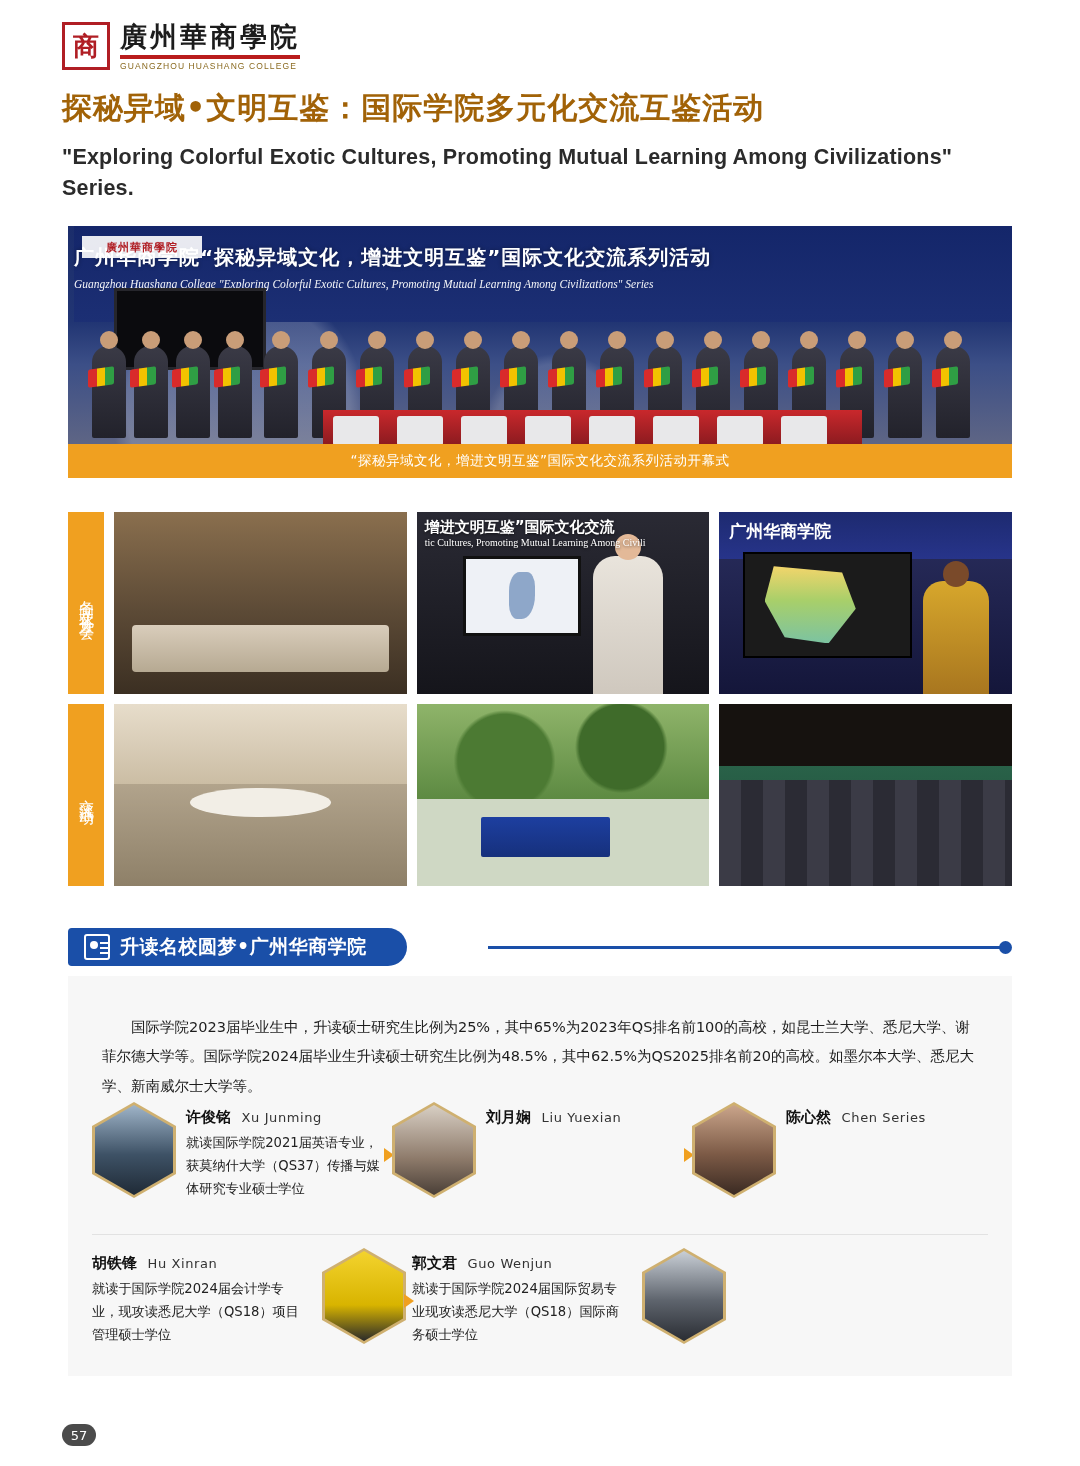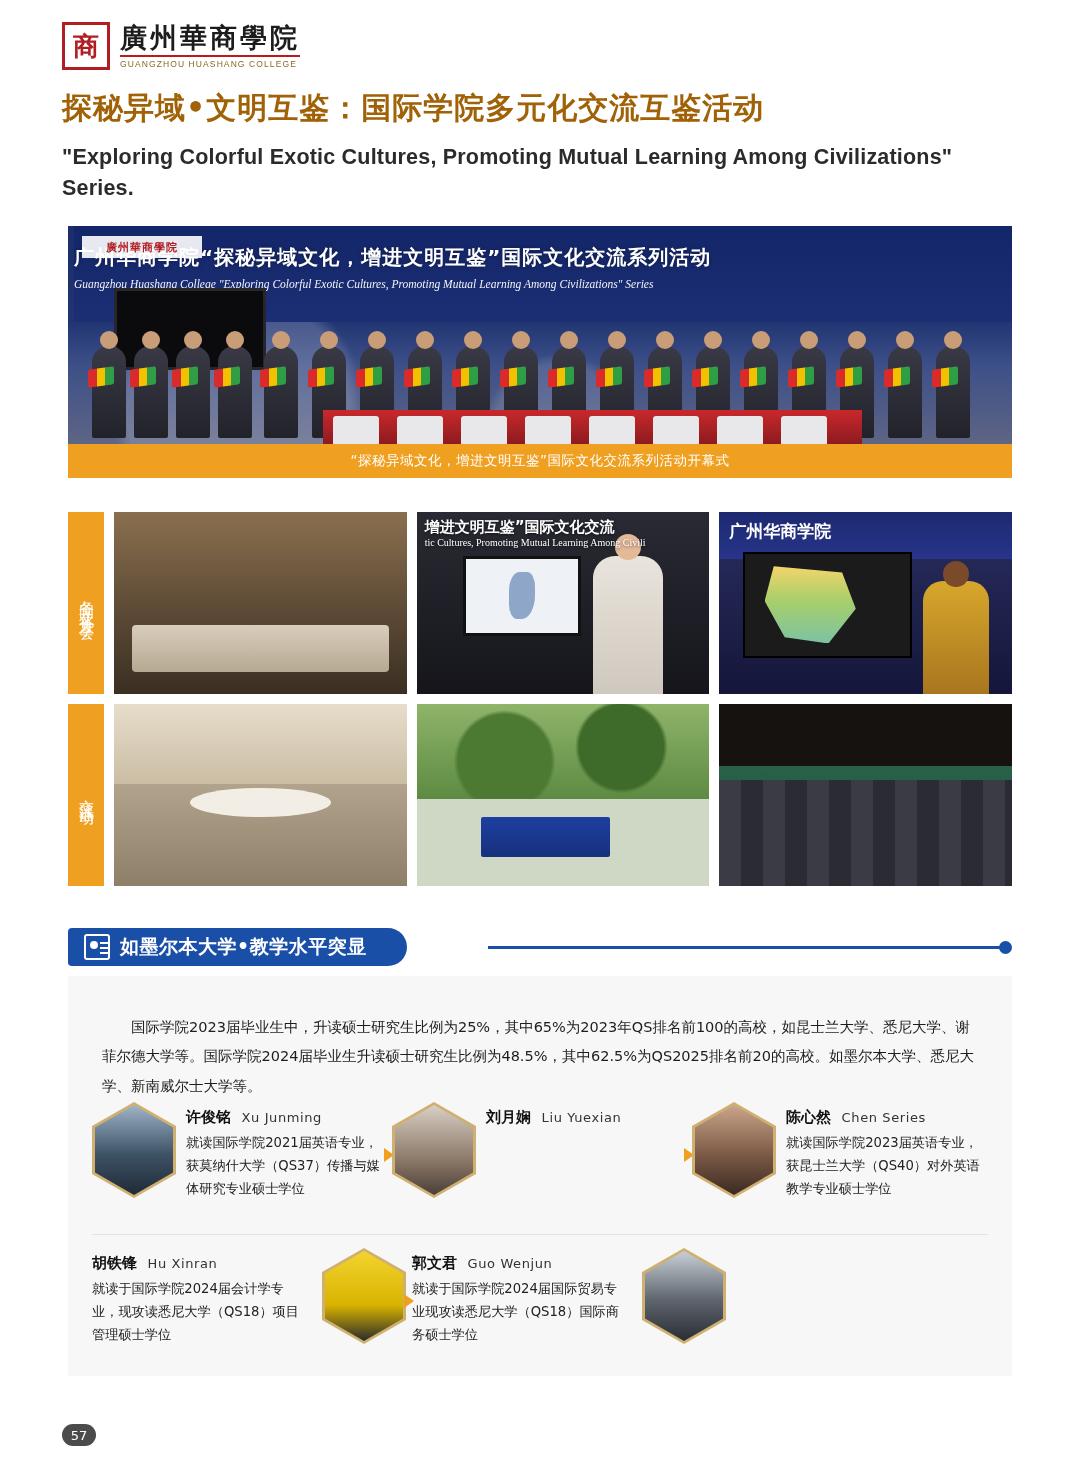--- a/index.html
+++ b/index.html
@@ -42,21 +42,21 @@
     letter-spacing: 3px;
     color: #1c1c1c;
     font-family: "DejaVu Sans", sans-serif;
     line-height: 1.1;
   }
   .logo-en {
     font-size: 8.5px;
     letter-spacing: 1.1px;
     color: #8a6a20;
     margin-top: 3px;
-    border-top: 2px solid #b91c1c;
+    border-top: 4px solid #b91c1c;
     padding-top: 2px;
   }
 
   
   .title-cn {
     position: absolute;
     left: 62px;
     top: 88px;
     font-size: 30px;
     font-weight: bold;
@@ -481,21 +481,21 @@
   <div class="cell c-lib"></div>
   <div class="cell c-outdoor">
     <div class="banner"></div>
   </div>
   <div class="cell c-group"></div>
 </div>
 
 <div class="sec-head">
   <div class="sec-pill">
     <span class="sec-icon"></span>
-    <span>如墨尔本大学•教学水平突显</span>
+    <span>升读名校圆梦•广州华商学院</span>
   </div>
   <div class="sec-line"></div>
   <div class="sec-dot"></div>
 </div>
 
 <div class="panel">
   <p class="para">国际学院2023届毕业生中，升读硕士研究生比例为25%，其中65%为2023年QS排名前100的高校，如昆士兰大学、悉尼大学、谢菲尔德大学等。国际学院2024届毕业生升读硕士研究生比例为48.5%，其中62.5%为QS2025排名前20的高校。如墨尔本大学、悉尼大学、新南威尔士大学等。</p>
 
   <div class="alumni-grid">
     <div class="alumni">
@@ -527,21 +527,20 @@
 
     <div class="alumni">
       <div class="hex">
           <div class="ph-3"></div>
         </div>
       <div class="al-body">
         <div class="al-name">
           <b>陈心然</b>
           <span>Chen Series</span>
         </div>
-        <div class="al-desc">就读国际学院2023届英语专业，获昆士兰大学（QS40）对外英语教学专业硕士学位</div>
       </div>
     </div>
   </div>
 
   <div class="divider"></div>
 
   <div class="alumni-grid-2">
     <div class="alumni rev">
       <div class="hex">
           <div class="ph-4"></div>

